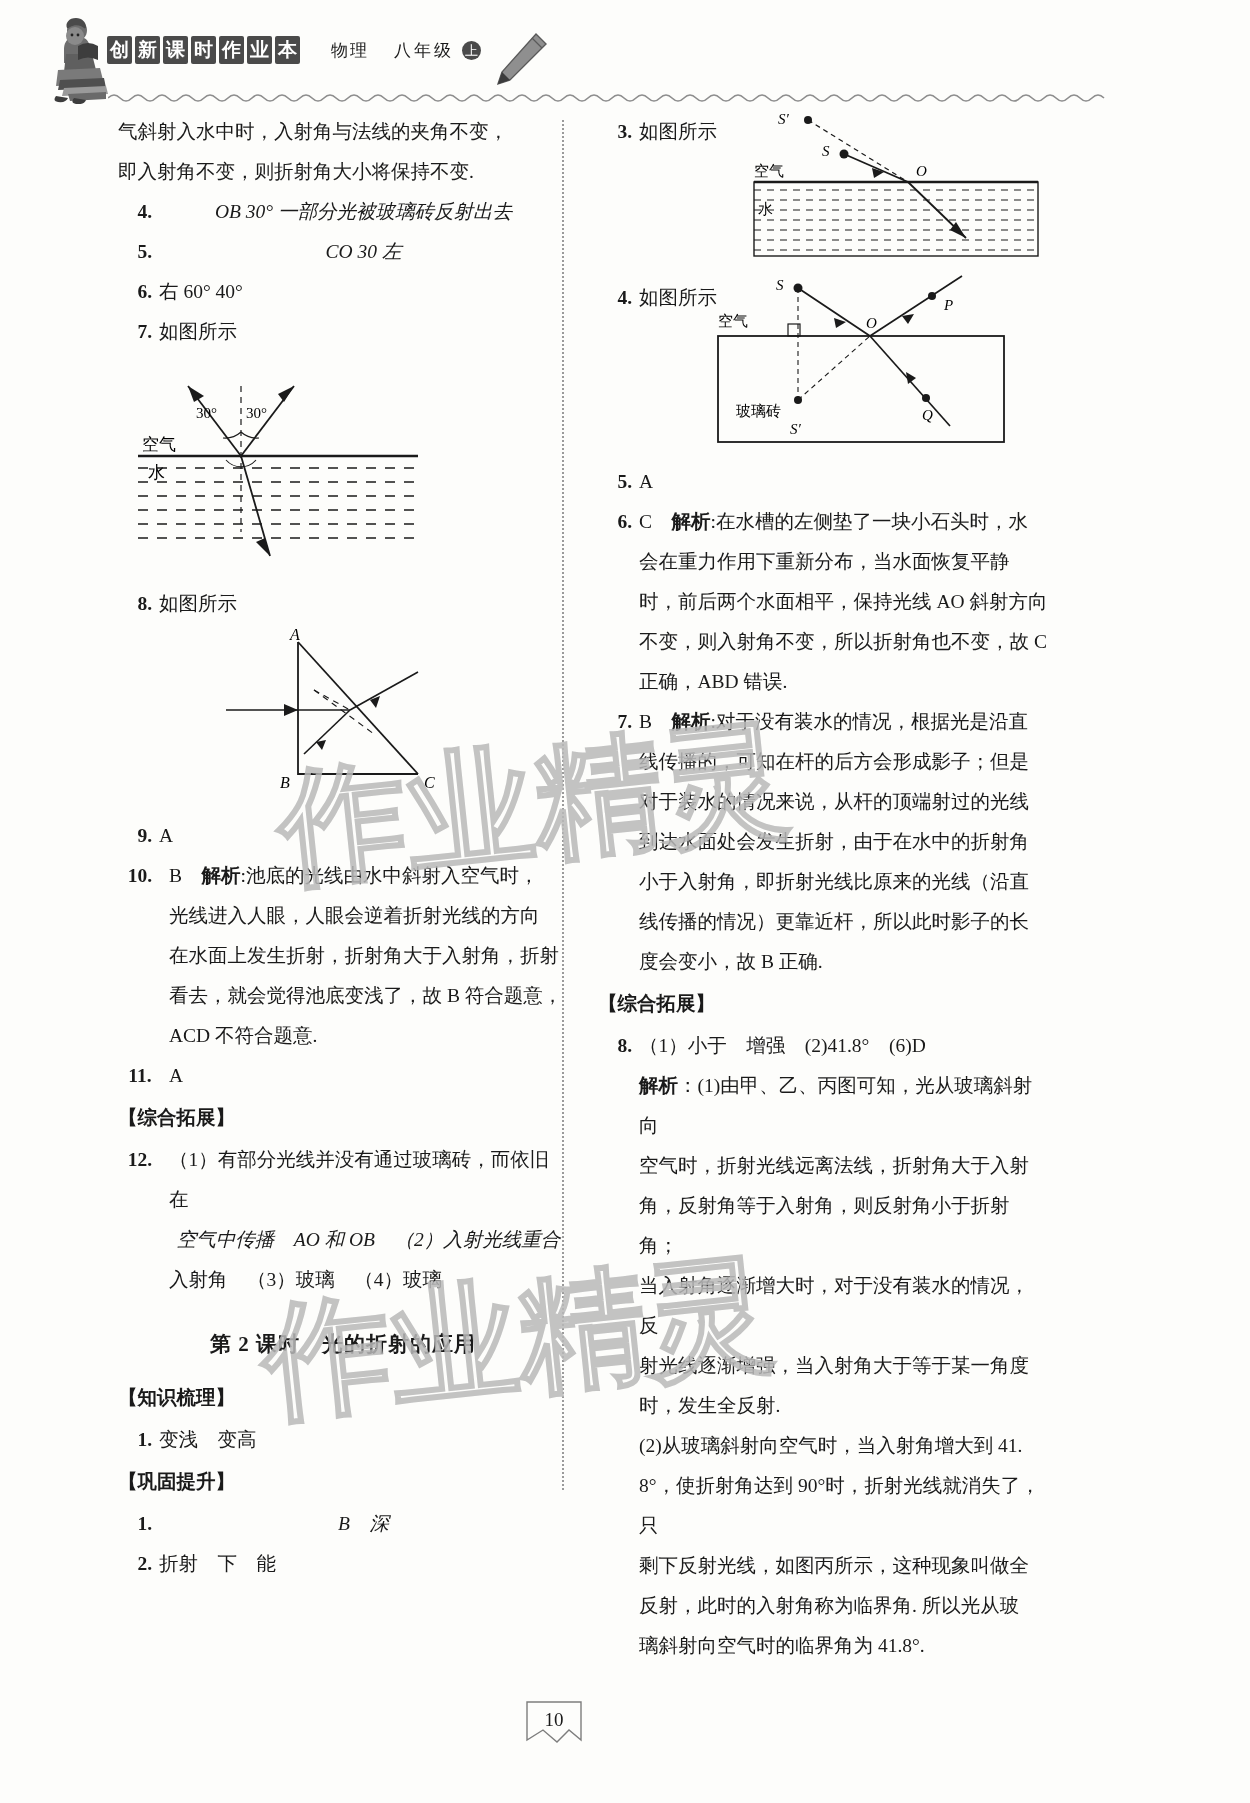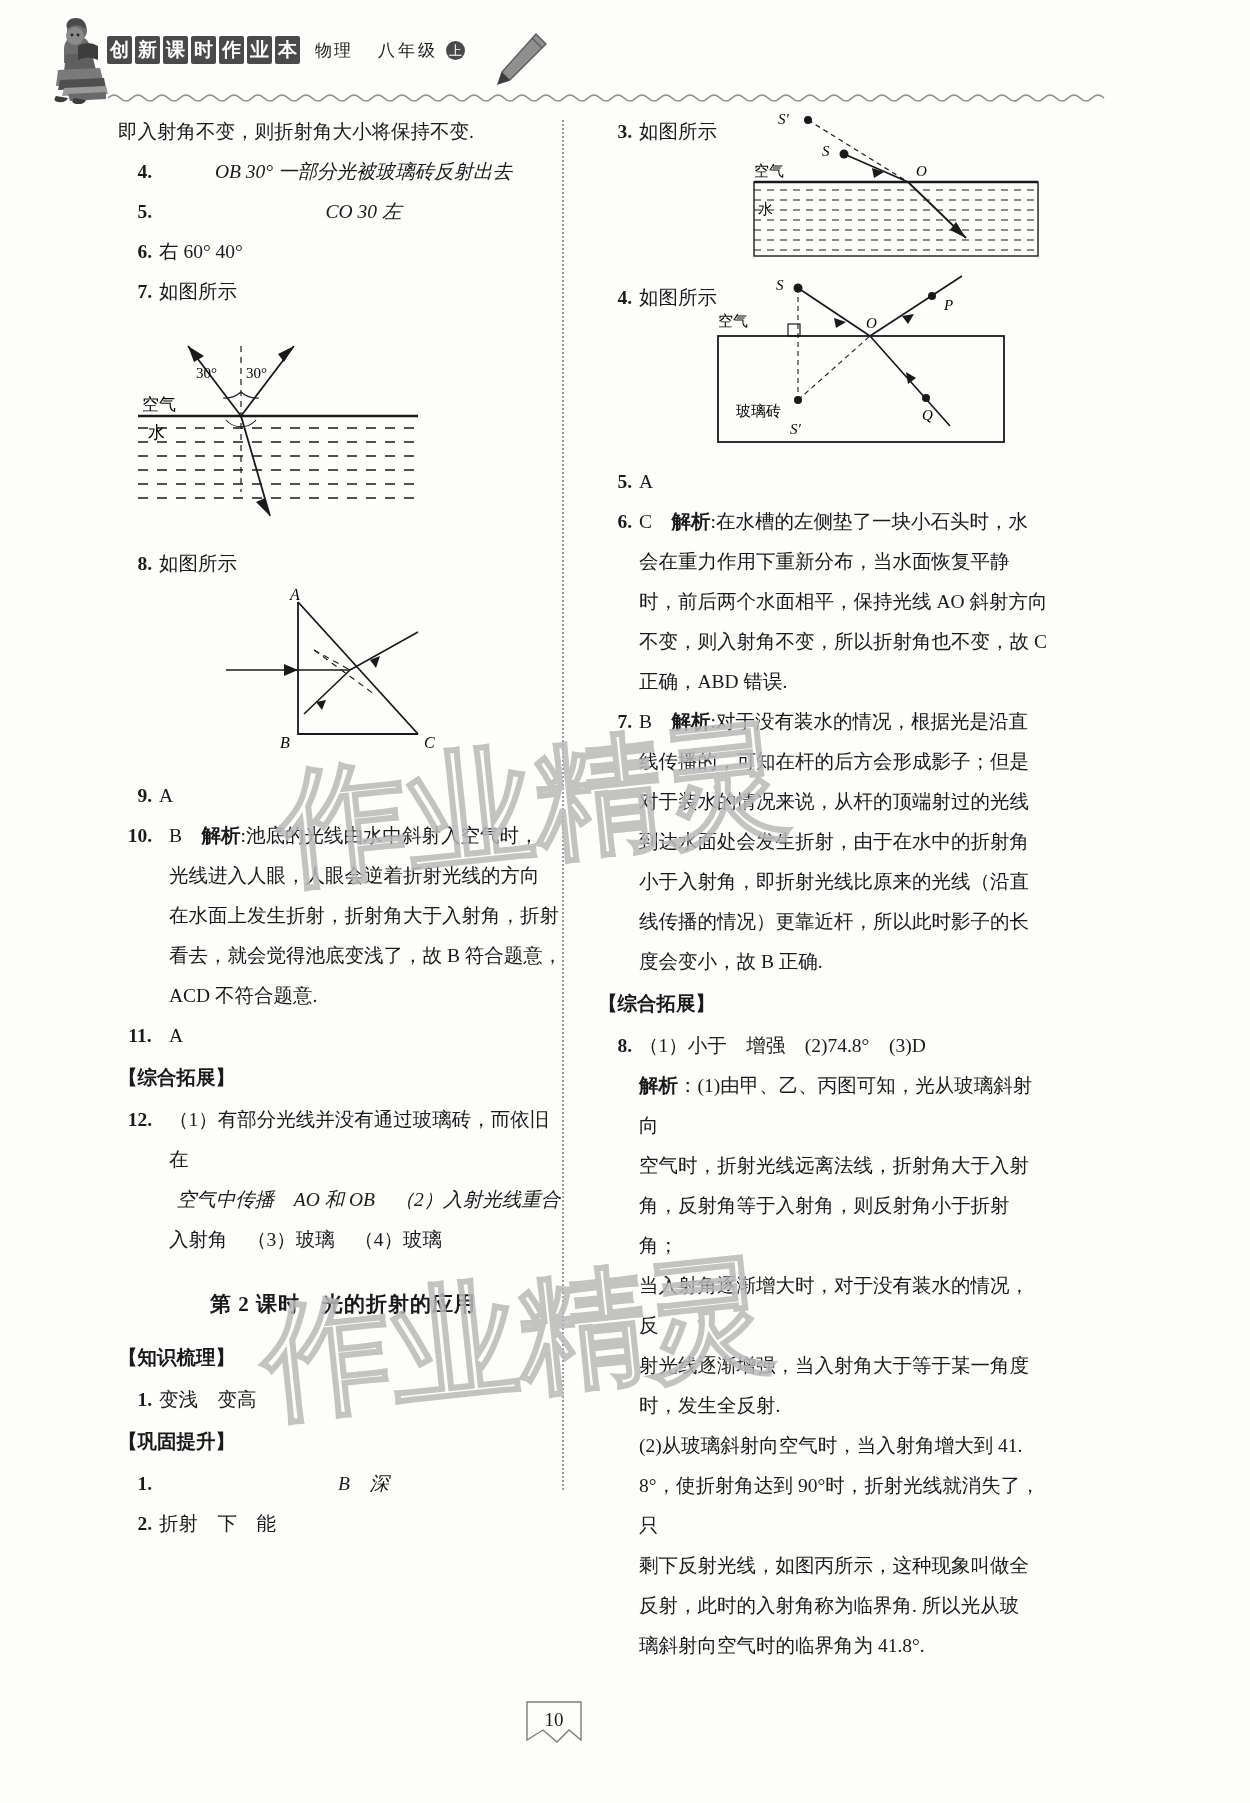--- a/index.html
+++ b/index.html
@@ -17,21 +17,21 @@
   .header{position:absolute;left:0;top:0;width:1250px;height:108px;}
   .mascot{position:absolute;left:48px;top:14px;width:78px;height:90px;}
   .brand{position:absolute;left:107px;top:36px;display:flex;align-items:center;gap:3px;}
   .brand .blk{
     background:#4a4a4a;color:#fff;font-weight:bold;
     font-family:"DejaVu Sans","Liberation Sans",sans-serif;
     font-size:19px;line-height:1;padding:4px 3px 5px 3px;
     border-radius:2px;letter-spacing:0;
   }
   .brand .sub{
-    margin-left:12px;font-size:17px;color:#222;letter-spacing:2px;
+    margin-left:28px;font-size:17px;color:#222;letter-spacing:2px;
     font-family:"DejaVu Sans","Liberation Sans",sans-serif;
   }
   .brand .grade{margin-left:22px;font-size:17px;letter-spacing:3px;
     font-family:"DejaVu Sans","Liberation Sans",sans-serif;}
   .brand .circ{
     display:inline-block;width:19px;height:19px;border-radius:50%;
     background:#4a4a4a;color:#fff;font-size:13px;line-height:19px;
     text-align:center;margin-left:5px;vertical-align:1px;
     font-family:"DejaVu Sans","Liberation Sans",sans-serif;
   }
@@ -133,20 +133,21 @@
         <path d="M18 54 L22 42 L30 50 Z" fill="#3c3c3c"></path>
         <path d="M52 8 L62 18" stroke="#5a5a5a" stroke-width="1.2"></path>
       </g>
     </svg>
   </div>
 
   <div class="divider"></div>
 
   <div class="col colL">
 
+    <div class="line">气斜射入水中时，入射角与法线的夹角不变，</div>
     <div class="line">即入射角不变，则折射角大小将保持不变.</div>
 
     <div class="ansrow">
       <span class="num">4.</span>
       <span class="body ital">OB    30°    一部分光被玻璃砖反射出去</span>
     </div>
     <div class="ansrow">
       <span class="num">5.</span>
       <span class="body ital">CO    30    左</span>
     </div>
@@ -382,21 +383,21 @@
     <div class="just indent">对于装水的情况来说，从杆的顶端射过的光线</div>
     <div class="just indent">到达水面处会发生折射，由于在水中的折射角</div>
     <div class="just indent">小于入射角，即折射光线比原来的光线（沿直</div>
     <div class="just indent">线传播的情况）更靠近杆，所以此时影子的长</div>
     <div class="just indent">度会变小，故 B 正确.</div>
 
     <div class="sect">【综合拓展】</div>
 
     <div class="ansrow">
       <span class="num">8.</span>
-      <span class="body">（1）小于　增强　(2)74.8°　(3)D</span>
+      <span class="body">（1）小于　增强　(2)41.8°　(6)D</span>
     </div>
     <div class="just indent">
       <span class="bold">解析</span><span>：(1)由甲、乙、丙图可知，光从玻璃斜射向</span>
     </div>
     <div class="just indent">空气时，折射光线远离法线，折射角大于入射</div>
     <div class="just indent">角，反射角等于入射角，则反射角小于折射角；</div>
     <div class="just indent">当入射角逐渐增大时，对于没有装水的情况，反</div>
     <div class="just indent">射光线逐渐增强，当入射角大于等于某一角度</div>
     <div class="just indent">时，发生全反射.</div>
     <div class="just indent">(2)从玻璃斜射向空气时，当入射角增大到 41.</div>

